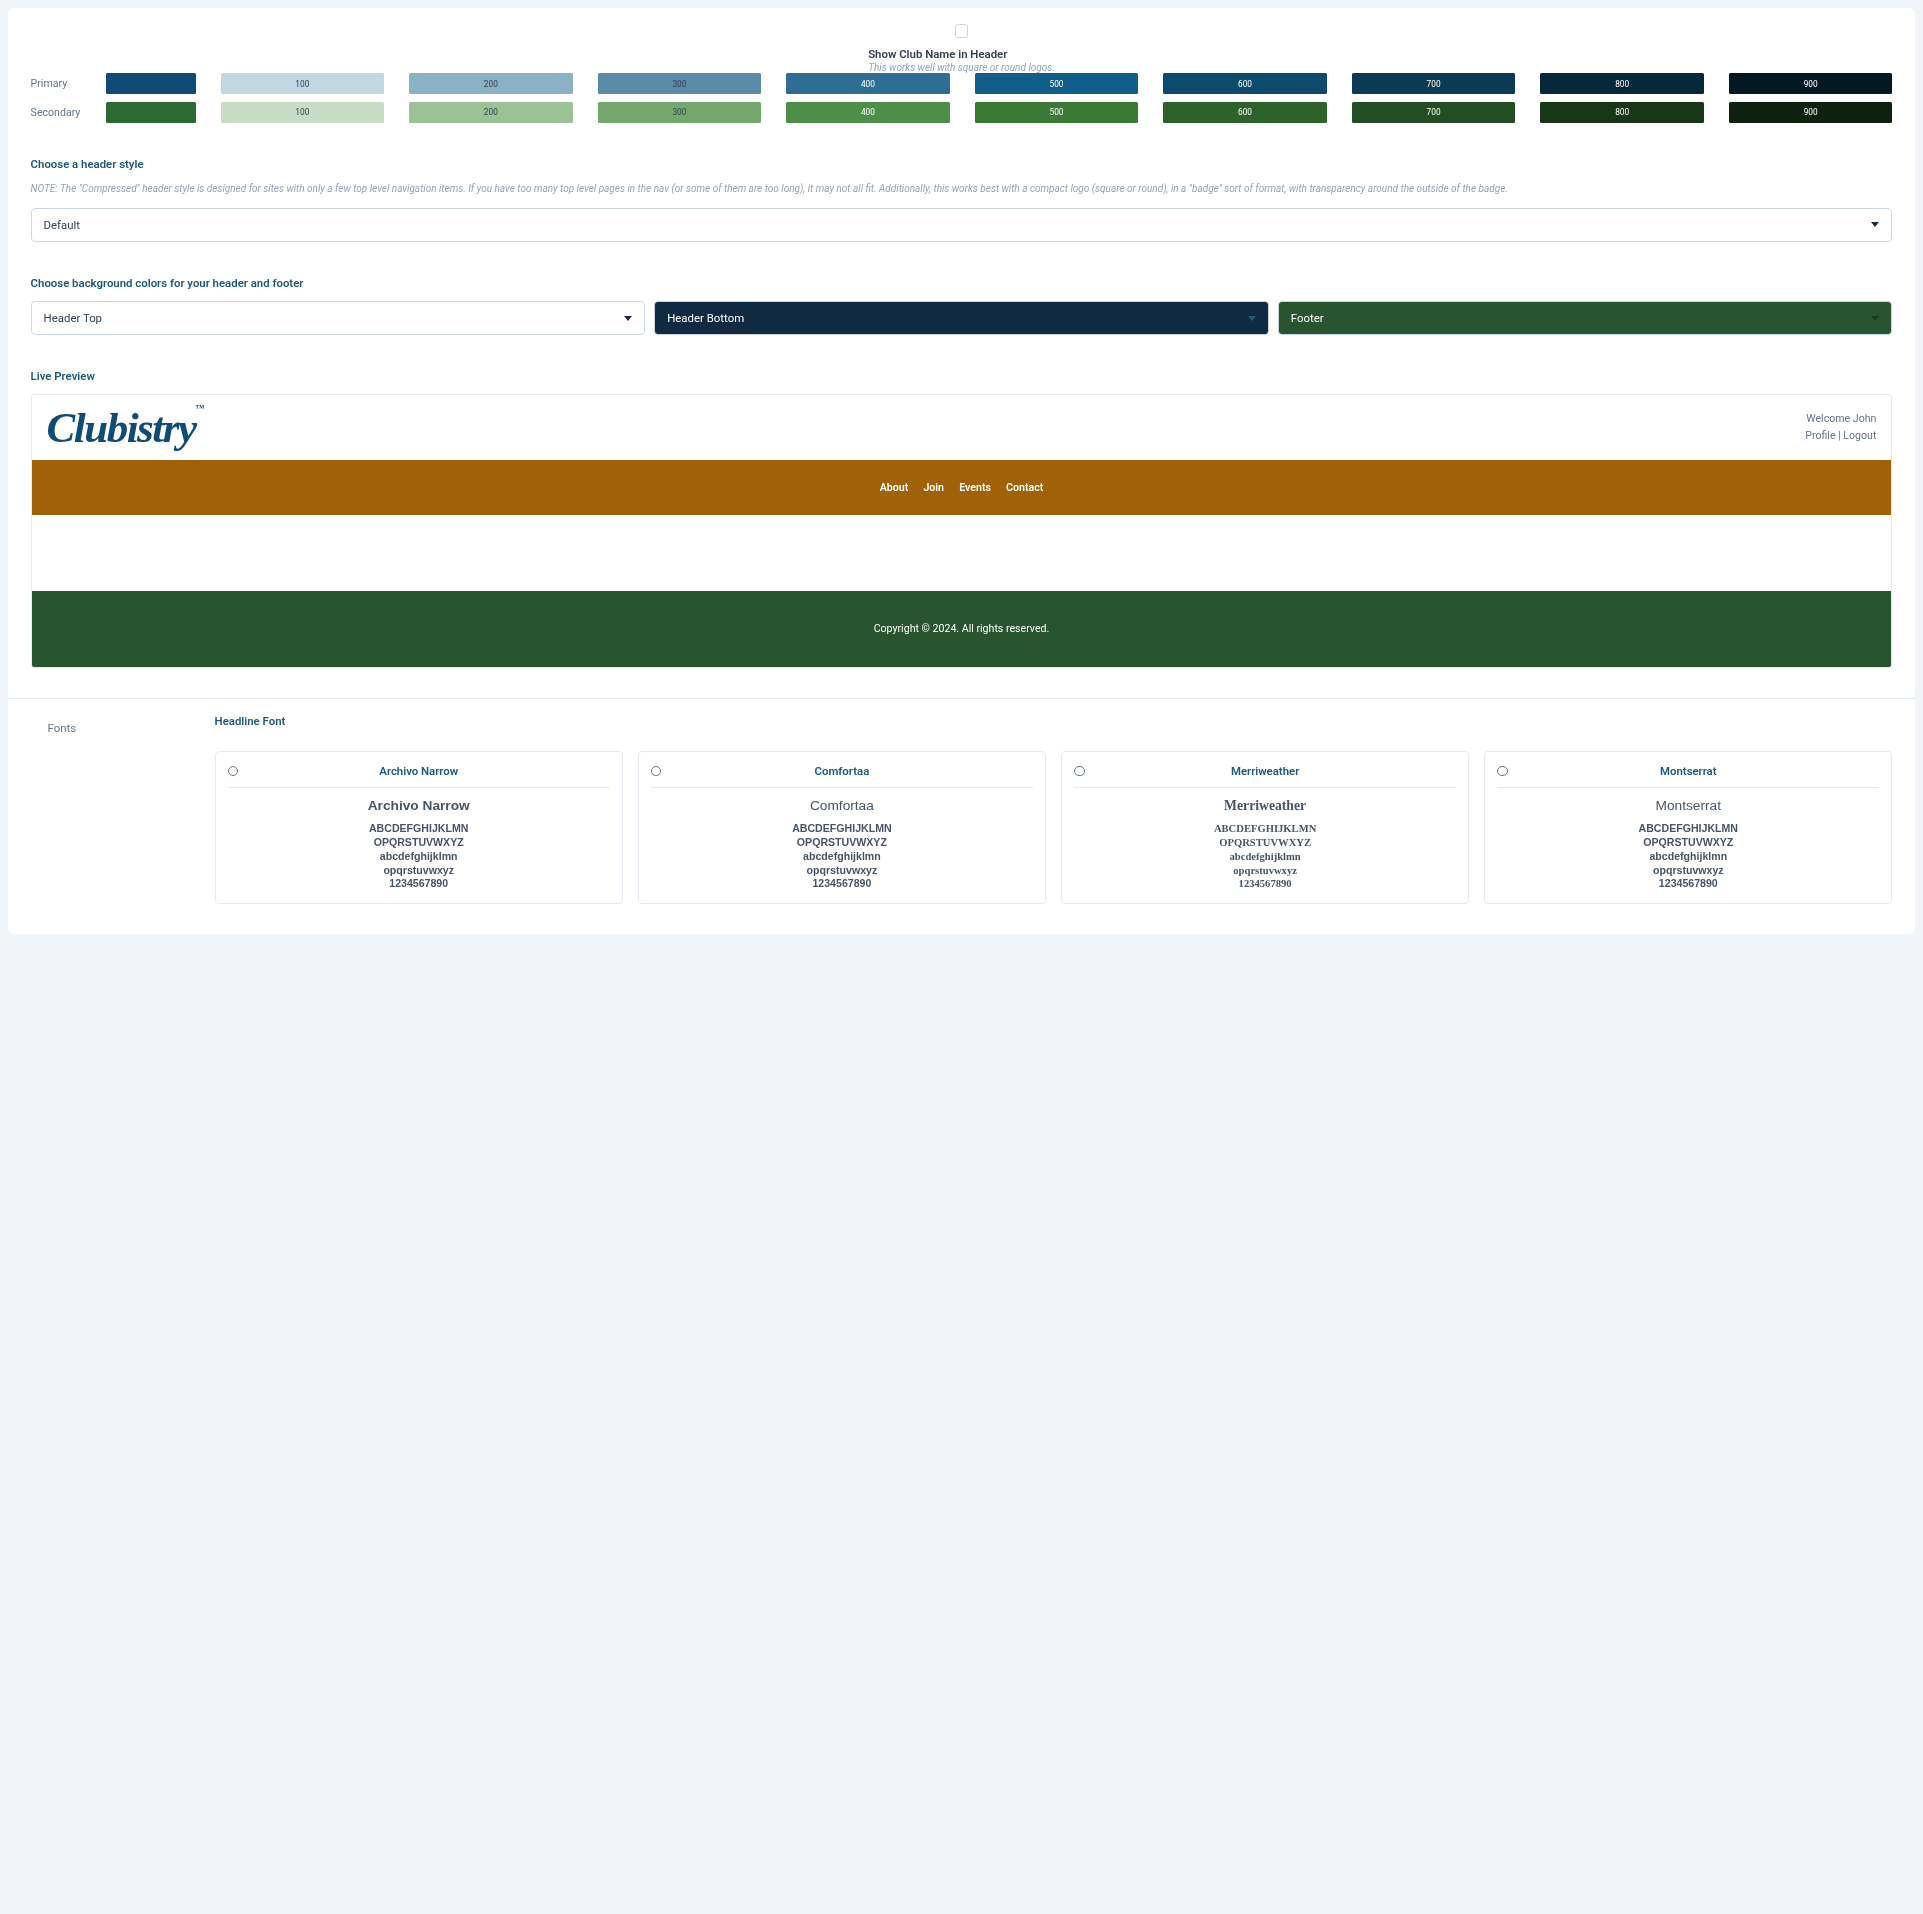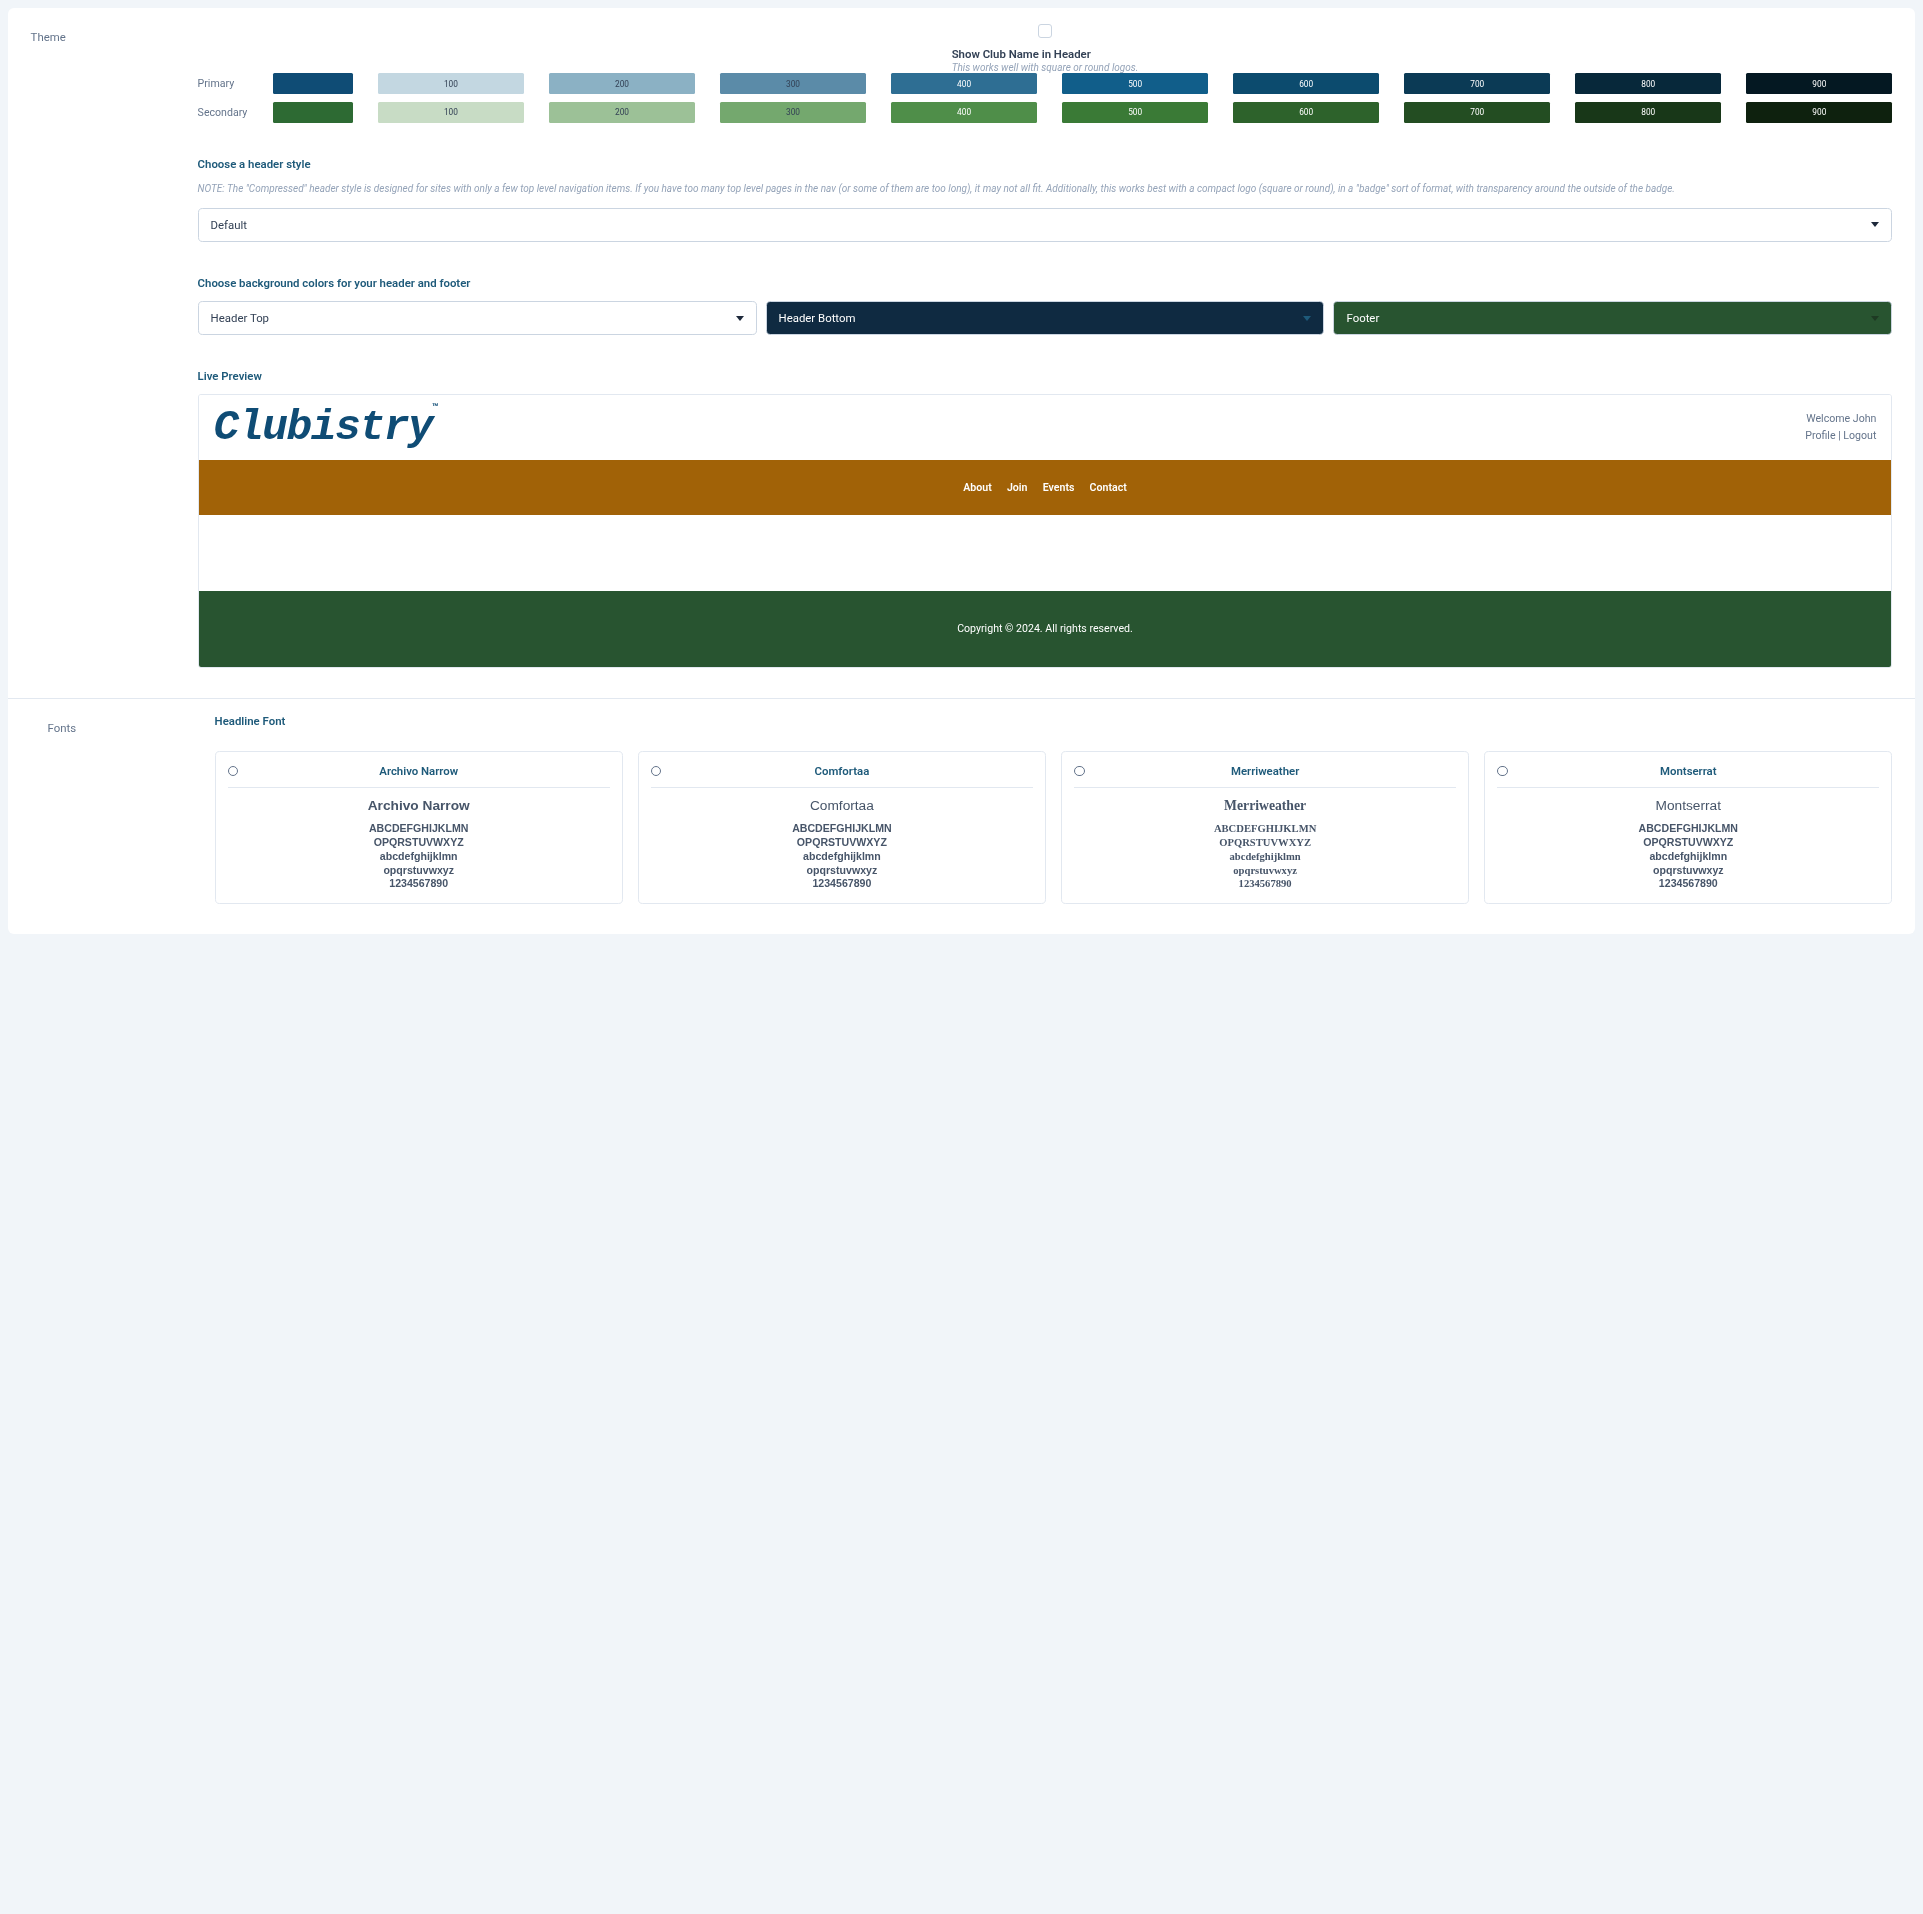--- a/index.html
+++ b/index.html
@@ -144,21 +144,21 @@
   overflow: hidden;
 }
 .preview-header {
   background: #fff;
   padding: 7.6px 15px;
   display: flex;
   justify-content: space-between;
   align-items: center;
 }
 .logo {
-  font-family: Liberation Mono, monospace;
+  font-family: Liberation Serif, serif;
   font-size: 43px;
   font-weight: bold;
   font-style: italic;
   color: #0f4c75;
   letter-spacing: -1.5px;
 }
 .logo .tm { font-size: 9px; vertical-align: top; font-style: normal; letter-spacing: 0; }
 .user-info {
   text-align: right;
   color: #64748b;
@@ -244,23 +244,20 @@
 .merriweather { font-family: Georgia, serif; font-weight: bold; }
 .montserrat { font-family: "Helvetica Neue", Arial, sans-serif; }
 .bold { font-weight: bold; }
 </style>
 </head>
 <body>
 
 <div class="container">
 
   <div class="section">
-    <div class="label-col">
-      <div class="section-label">Theme</div>
-    </div>
     <div class="content-col">
 
       <div class="checkbox-row">
         <div class="checkbox"></div>
         <div>
           <div class="checkbox-label">Show Club Name in Header</div>
           <div class="help-text">This works well with square or round logos.</div>
         </div>
       </div>
 

